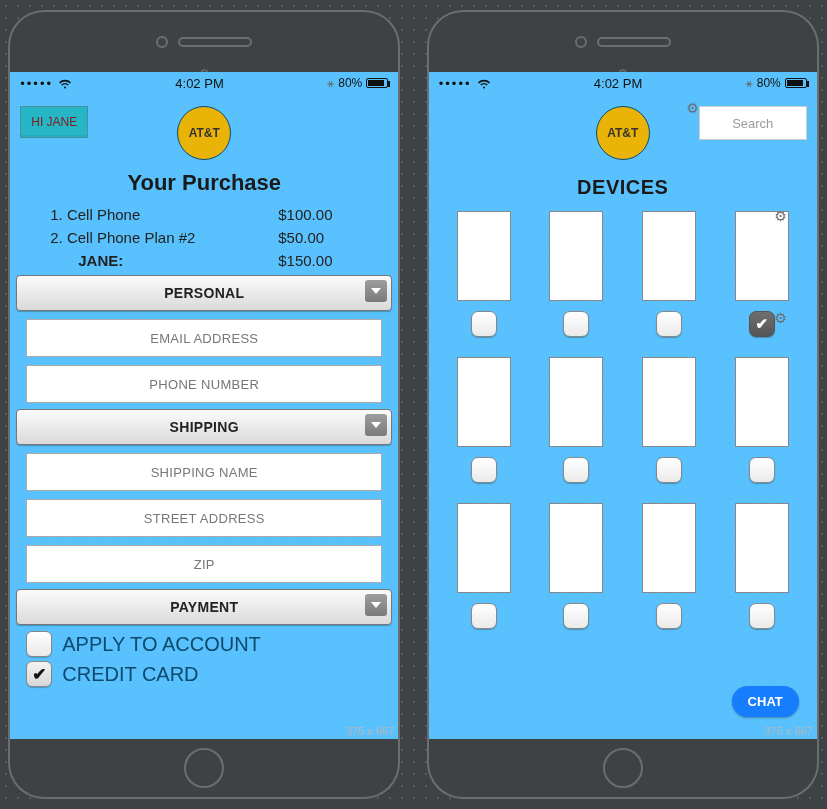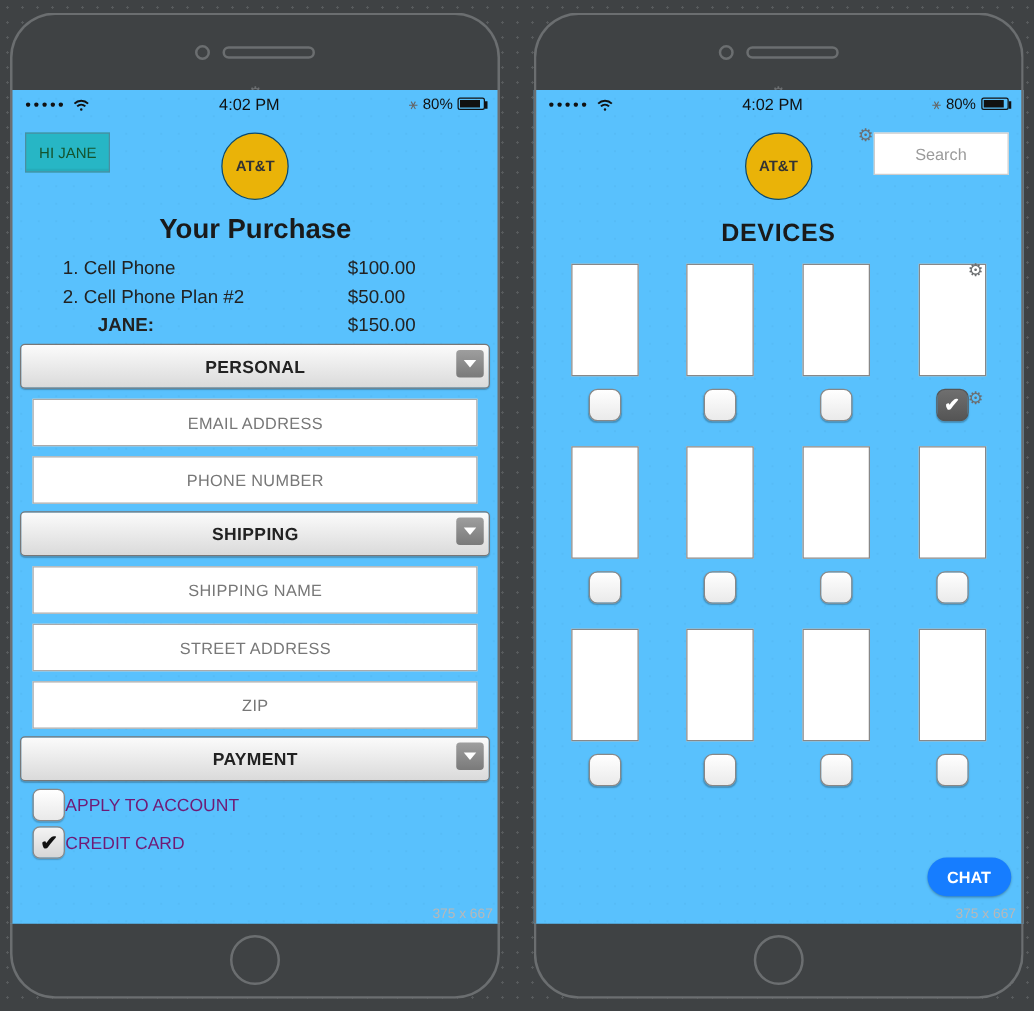--- a/index.html
+++ b/index.html
@@ -104,21 +104,21 @@
   .wifi-icon{
     width:14px;height:11px;position:relative;display:inline-block;
   }
   .wifi-icon svg{display:block;}
   .content{position:relative;z-index:1;height:100%;}
 
   
   .header1{display:flex;align-items:flex-start;padding:12px 10px 4px;position:relative;}
   .hi-badge{
     background:#27b6c5;
-    color:#14532d;
+    color:#7f1d1d;
     border:1px solid #4a8ea1;
     padding:8px 10px;
     font-size:12px;
     font-weight:500;
     box-shadow: inset 0 -2px 0 rgba(0,0,0,.05);
   }
   .logo-circ{
     width:54px;height:54px;border-radius:50%;background:#eab308;border:1px solid #0c4a6e;
     display:flex;align-items:center;justify-content:center;font-size:12px;font-weight:700;color:#333;
     margin:0 auto;
@@ -152,22 +152,22 @@
   .section-bar .caret::after{
     content:"";width:0;height:0;border-left:5px solid transparent;border-right:5px solid transparent;border-top:6px solid #fff;
   }
   .field{
     margin:8px 16px 0;
     background:#fff;border:1px solid #aaa;
     height:38px;display:flex;align-items:center;justify-content:center;
     color:#777;font-size:13px;letter-spacing:.3px;
   }
   .check-row{
-    display:flex;align-items:center;padding:6px 16px 0;
-    font-size:14px;color:#701a75;
+    display:flex;align-items:center;gap:10px;padding:6px 16px 0;
+    font-size:20px;color:#0c4a6e;
   }
   .chk{
     width:26px;height:26px;border:1px solid #888;border-radius:6px;
     background:linear-gradient(#fff,#e9e9e9);
     display:flex;align-items:center;justify-content:center;
     box-shadow:0 1px 1px rgba(0,0,0,.2);
     flex-shrink:0;
   }
   .chk.checked{background:linear-gradient(#f4f4f4,#d6d6d6);}
   .chk.checked::after{
@@ -195,21 +195,21 @@
   .chk-row{display:flex;justify-content:space-between;margin-bottom:20px;padding:0 14px;}
   .chk-sm{
     width:26px;height:26px;border:1px solid #888;border-radius:7px;
     background:linear-gradient(#fff,#eaeaea);
     display:flex;align-items:center;justify-content:center;
     box-shadow:0 1px 1px rgba(0,0,0,.25);
   }
   .chk-sm.checked{background:linear-gradient(#6f6f6f,#555);border-color:#555;}
   .chk-sm.checked::after{content:"✔";color:#fff;font-weight:900;font-size:15px;}
   .chat-btn{
-    position:absolute;right:8px;bottom:22px;
+    position:absolute;right:18px;bottom:22px;
     background:#167dff;color:#fff;border:none;border-radius:18px;
     padding:8px 16px;font-weight:700;font-size:13px;
     box-shadow:0 1px 2px rgba(0,0,0,.3);
   }
 </style>
 </head>
 <body>
 <div class="workspace-bg"></div>
 
 <div class="phone-col">

